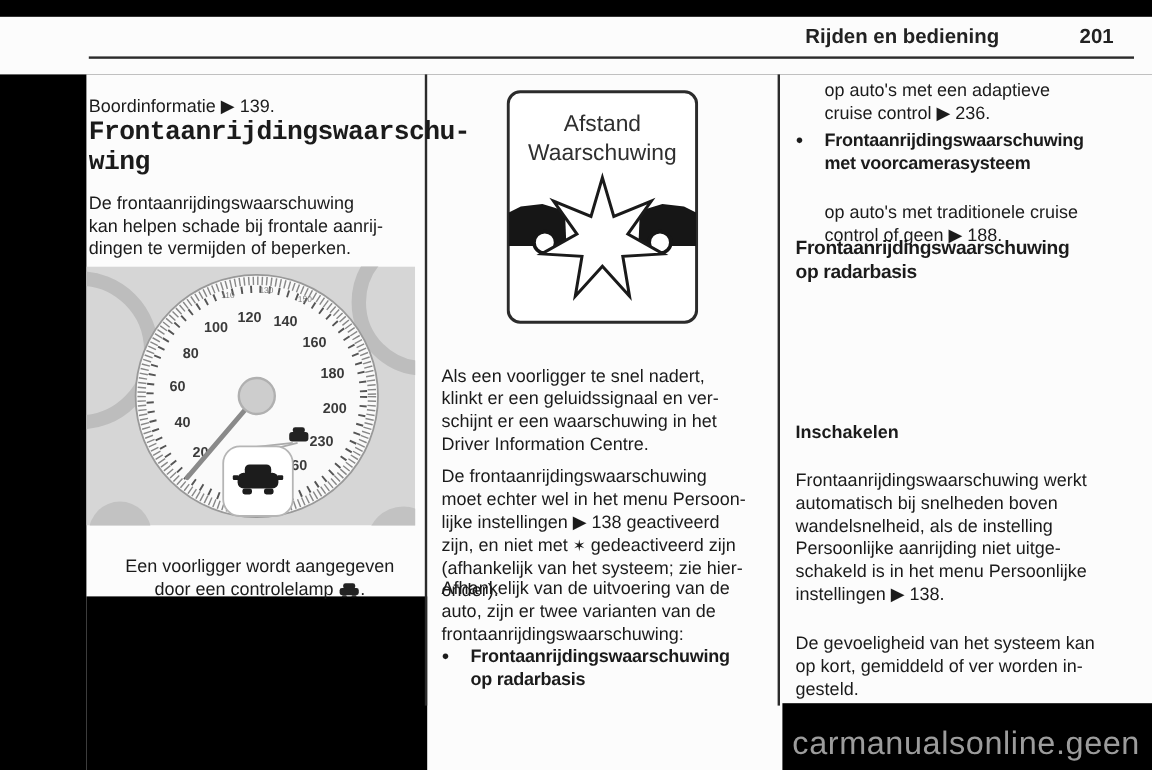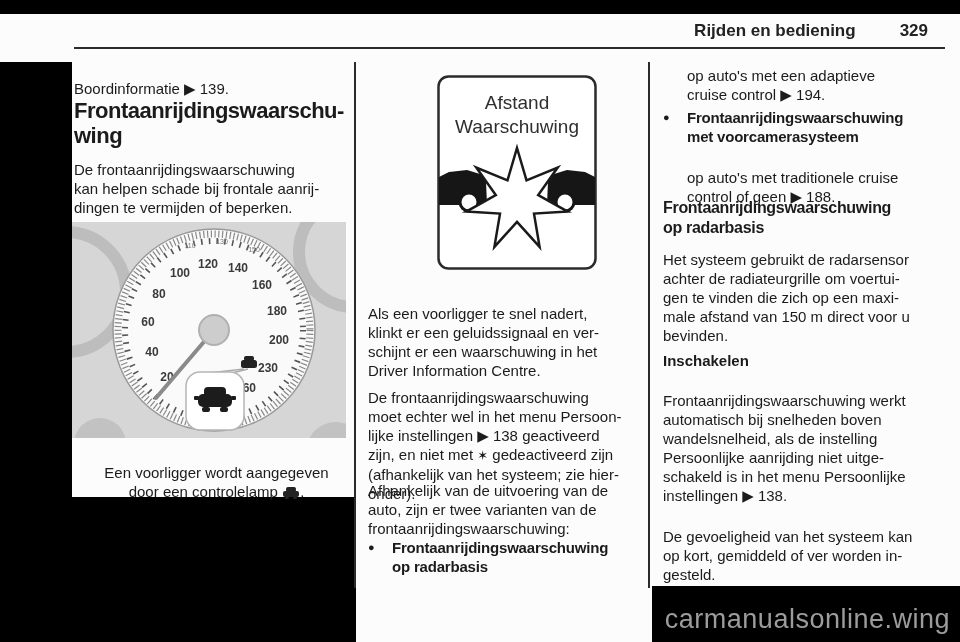--- a/index.html
+++ b/index.html
@@ -27,34 +27,34 @@
 <body>
 
 <div id="screen">
 
   <div class="abs white" style="left:0;top:14;width:960px;height:48px;top:14px;"></div>
   <div class="abs white" style="left:72px;top:62px;width:888px;height:580px;"></div>
 
   <div class="abs black" style="left:72px;top:497px;width:284px;height:145px;"></div>
   <div class="abs black" style="left:652px;top:586px;width:308px;height:56px;"></div>
 
-  <div class="abs" style="right:32px;top:21px;display:flex;gap:44px;">
+  <div class="abs" style="right:32px;top:21px;display:flex;gap:67px;">
     <span class="hdr">Rijden en bediening</span>
-    <span class="hdr">329</span>
+    <span class="hdr">201</span>
   </div>
   <div class="abs rule" style="left:74px;top:47px;width:871px;"></div>
 
   <div class="abs vline" style="left:354px;top:62px;height:526px;"></div>
   <div class="abs vline" style="left:648px;top:62px;height:526px;"></div>
 
   <div class="abs txt" style="left:74px;top:60px;width:278px;">
     <span class="bold">Boordinformatie</span><span> ▶ 139.</span>
   </div>
 
-  <div class="abs h1" style="left:74px;top:98px;width:285px;">Frontaanrijdingswaarschu-
+  <div class="abs h1" style="left:74px;top:98px;width:285px;font-family:Liberation Mono, monospace;">Frontaanrijdingswaarschu-
 wing</div>
 
   <div class="abs txt" style="left:74px;top:160px;width:285px;">De frontaanrijdingswaarschuwing
 kan helpen schade bij frontale aanrij-
 dingen te vermijden of beperken.</div>
 
   <div class="abs" style="left:72px;top:222px;width:274px;height:216px;">
     <svg width="274" height="216" viewBox="0 0 274 216">
       <rect x="0" y="0" width="274" height="216" fill="#d6d6d6"></rect>
       <circle cx="-6" cy="70" r="60" fill="none" stroke="#bdbdbd" stroke-width="12"></circle>
@@ -108,21 +108,21 @@
 door een controlelamp </span><svg width="18" height="13" viewBox="0 0 18 13" style="vertical-align:-2px">
         <g fill="#222">
           <rect x="4" y="1" width="10" height="5" rx="2"></rect>
           <rect x="1" y="5" width="16" height="6" rx="2"></rect>
           <rect x="3" y="11" width="4" height="2" rx="1"></rect>
           <rect x="11" y="11" width="4" height="2" rx="1"></rect>
         </g>
       </svg><span>.</span>
   </div>
 
-  <div class="abs" style="left:437px;top:75px;width:160px;height:190px;">
+  <div class="abs" style="left:422px;top:75px;width:160px;height:190px;">
     <svg width="160" height="195" viewBox="0 0 160 195">
       <rect x="1.5" y="1.5" width="157" height="192" rx="10" fill="#ffffff" stroke="#2b2b2b" stroke-width="2.5"></rect>
       <text x="80" y="34" font-size="19" fill="#2f2f2f" text-anchor="middle">Afstand</text>
       <text x="80" y="58" font-size="19" fill="#2f2f2f" text-anchor="middle">Waarschuwing</text>
       <g>
         <path d="M2,102 L12,97 L30,95 L43,99 L49,106 L50,130 L2,130 Z" fill="#161616"></path>
         <circle cx="32" cy="127" r="9" fill="#ffffff" stroke="#161616" stroke-width="3"></circle>
       </g>
       <g>
         <path d="M158,102 L148,97 L130,95 L117,99 L111,106 L110,130 L158,130 Z" fill="#161616"></path>
@@ -150,51 +150,46 @@
 auto, zijn er twee varianten van de
 frontaanrijdingswaarschuwing:</div>
 
   <div class="abs txt bullet-row" style="left:368px;top:538px;width:278px;">
     <span class="bullet-mark">●</span>
     <span class="bullet-txt">Frontaanrijdingswaarschuwing
 op radarbasis</span>
   </div>
 
   <div class="abs txt" style="left:687px;top:66px;width:270px;">op auto's met een adaptieve
-cruise control ▶ 194.</div>
+cruise control ▶ 236.</div>
 
   <div class="abs txt bullet-row" style="left:663px;top:108px;width:294px;">
     <span class="bullet-mark">●</span>
     <span class="bullet-txt">Frontaanrijdingswaarschuwing
 met voorcamerasysteem</span>
   </div>
 
   <div class="abs txt" style="left:687px;top:168px;width:270px;">op auto's met traditionele cruise
 control of geen ▶ 188.</div>
 
   <div class="abs h2" style="left:663px;top:198px;width:294px;">Frontaanrijdingswaarschuwing
 op radarbasis</div>
 
-  <div class="abs txt" style="left:663px;top:250px;width:294px;">Het systeem gebruikt de radarsensor
-achter de radiateurgrille om voertui-
-gen te vinden die zich op een maxi-
-male afstand van 150 m direct voor u
-bevinden.</div>
 
   <div class="abs h3" style="left:663px;top:352px;width:294px;">Inschakelen</div>
 
   <div class="abs txt" style="left:663px;top:372px;width:294px;">
     <span>Frontaanrijdingswaarschuwing werkt
 automatisch bij snelheden boven
 wandelsnelheid, als de instelling
 </span><span class="bold">Persoonlijke aanrijding</span><span> niet uitge-
 schakeld is in het menu </span><span class="bold">Persoonlijke
 instellingen</span><span> ▶ 138.</span>
   </div>
 
 
   <div class="abs txt" style="left:663px;top:527px;width:294px;">De gevoeligheid van het systeem kan
 op kort, gemiddeld of ver worden in-
 gesteld.</div>
 
-  <div class="abs watermark" style="right:10px;top:604px;">carmanualsonline.wing</div>
+  <div class="abs watermark" style="right:10px;top:604px;">carmanualsonline.geen</div>
 
 </div>
 
 </body></html>

